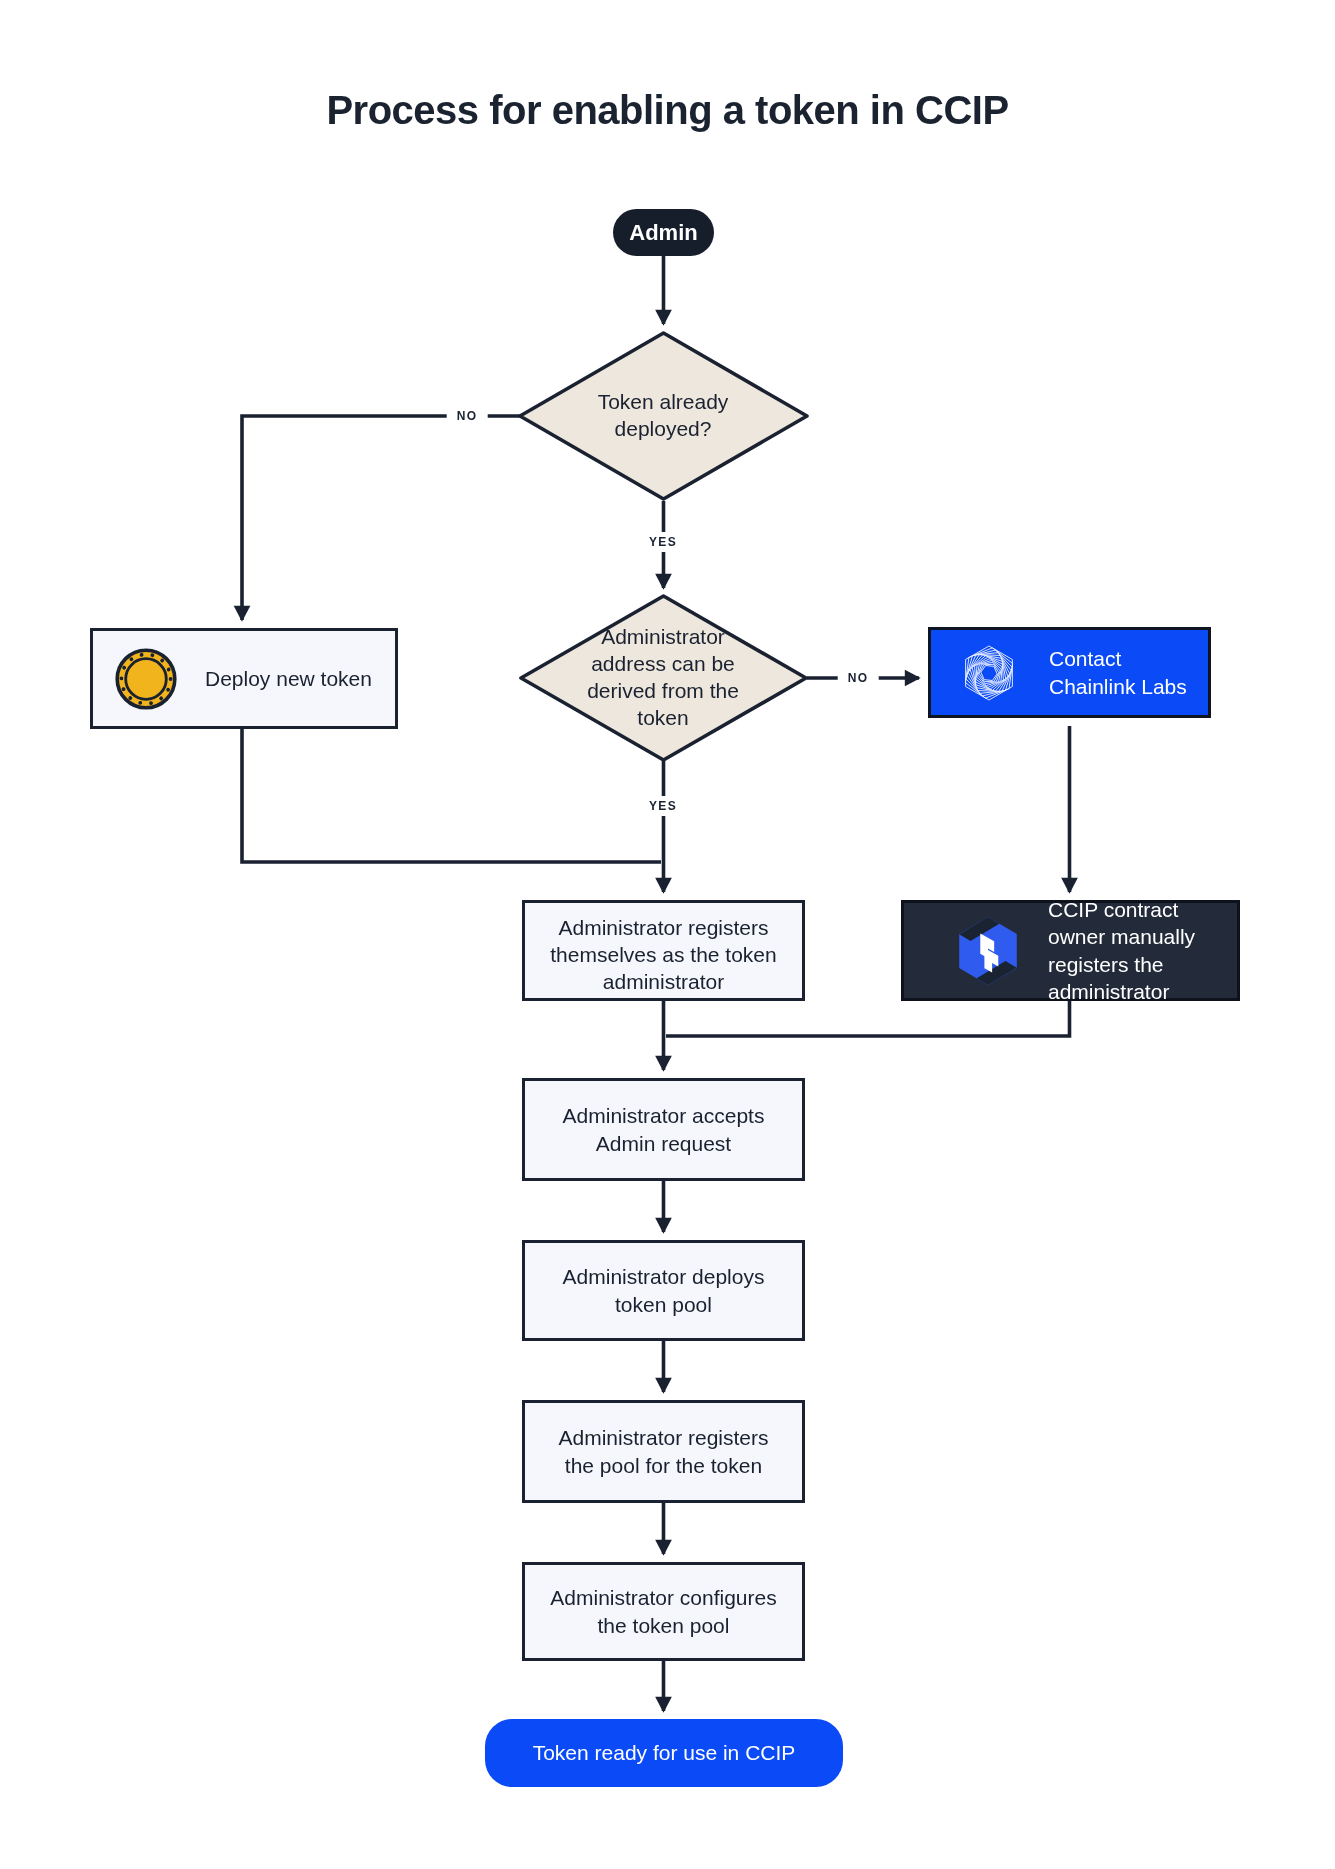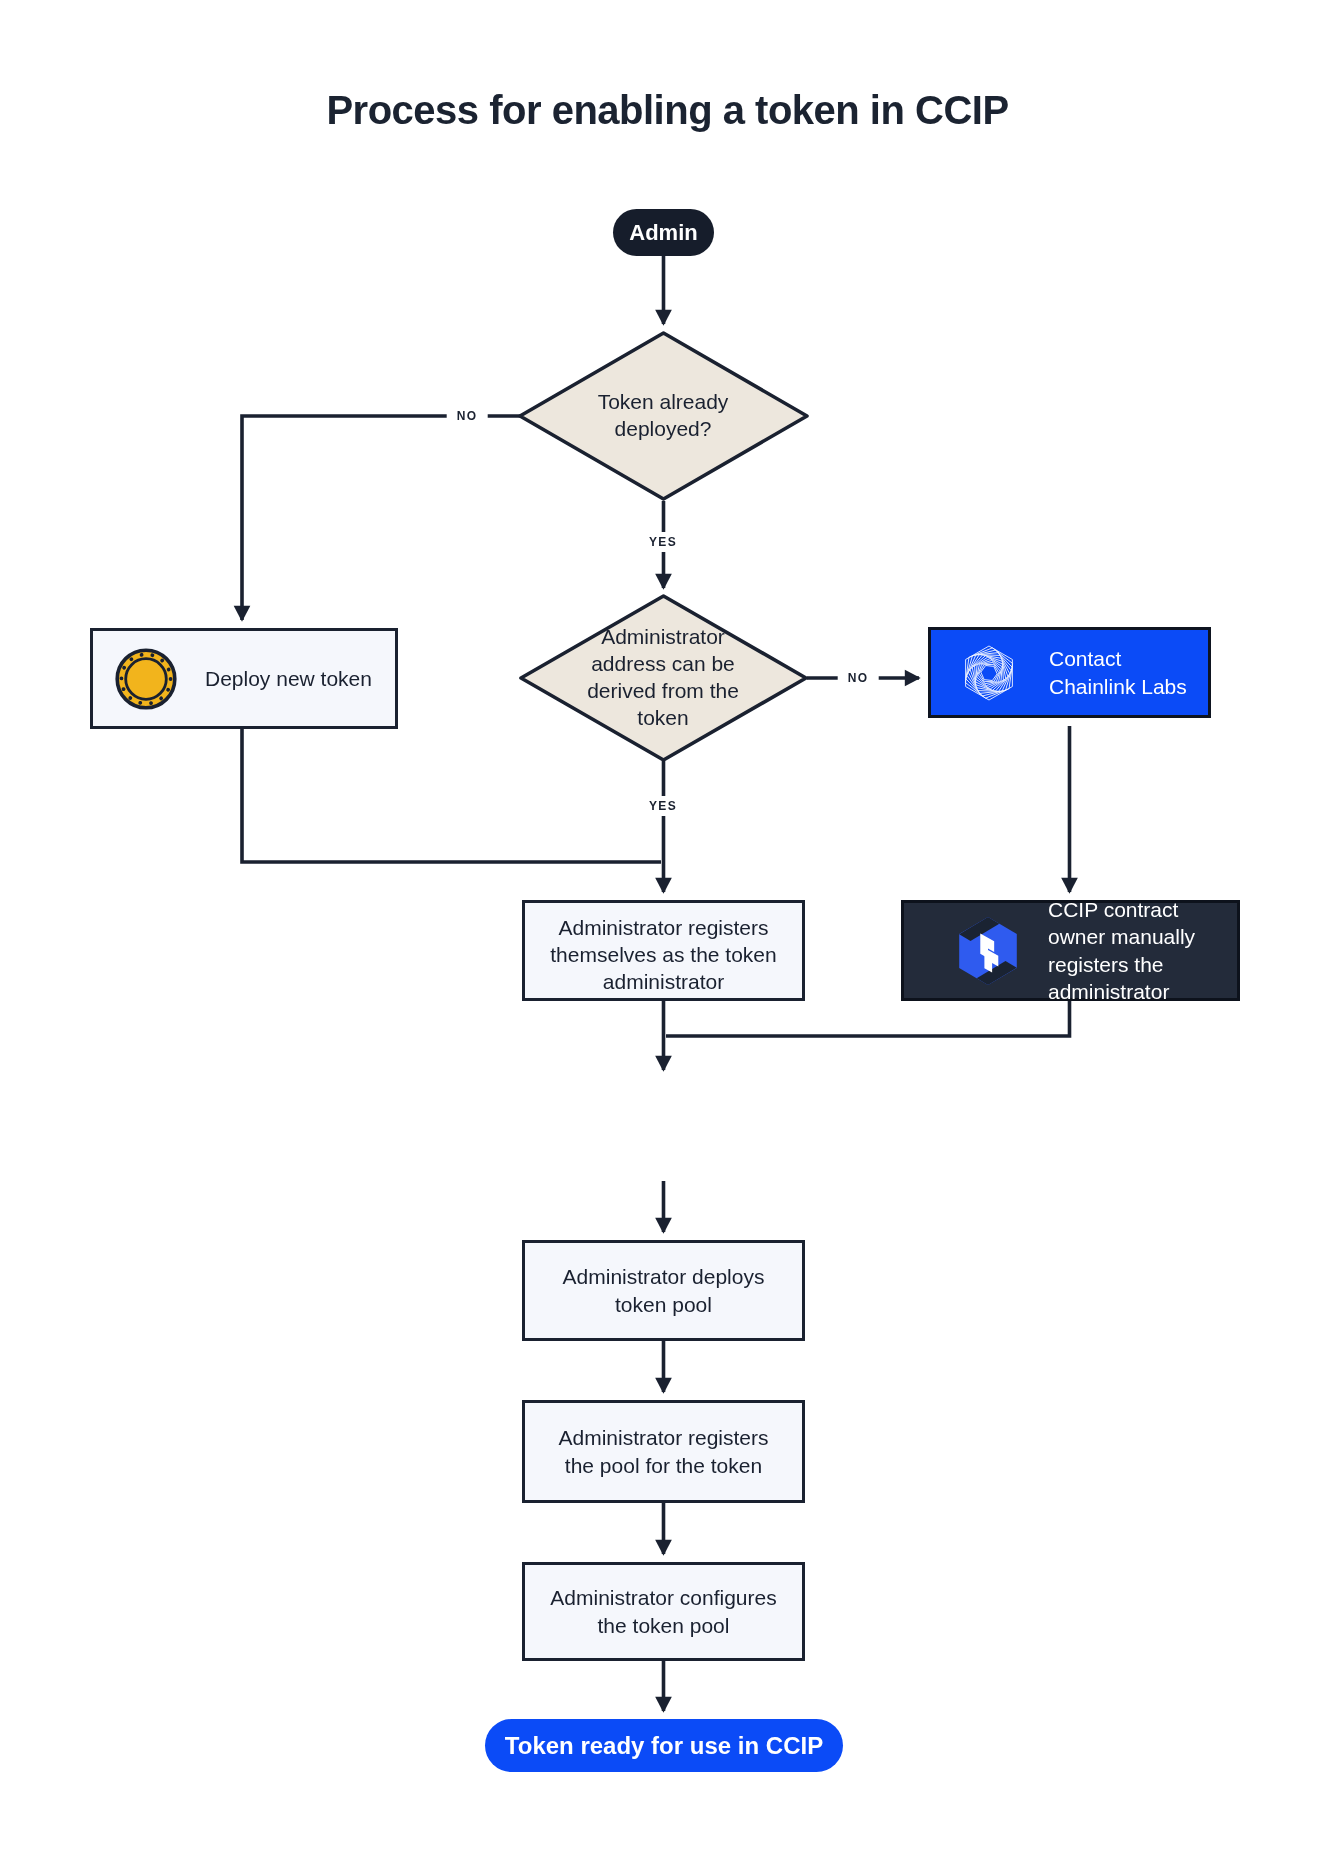--- a/index.html
+++ b/index.html
@@ -20,23 +20,23 @@
   .node .txt{pointer-events:none;}
   .node.row{justify-content:flex-start;text-align:left;}
   .node.blue{background:#0B4BF7;border-color:#0E1420;color:#ffffff;}
   .node.dark{background:#232B3A;border-color:#0D121C;color:#ffffff;}
   .pill-start{
     position:absolute;left:613px;top:209px;width:101px;height:47px;border-radius:24px;
     background:#161D2B;color:#fff;display:flex;align-items:center;justify-content:center;
     font-size:22px;font-weight:600;
   }
   .pill-end{
-    position:absolute;left:485px;top:1719px;width:358px;height:53px;border-radius:27px;
+    position:absolute;left:485px;top:1719px;width:358px;height:68px;border-radius:27px;
     background:#0B4BF7;color:#fff;display:flex;align-items:center;justify-content:center;
-    font-size:24px;font-weight:700;
+    font-size:21px;font-weight:400;
   }
   .dtext{
     position:absolute;transform:translate(-50%,-50%);text-align:center;
     font-size:21px;line-height:1.28;color:#1A2130;
   }
   .elbl{
     position:absolute;transform:translate(-50%,-50%);background:#ffffff;
     font-size:12px;font-weight:700;letter-spacing:1.3px;color:#1A2130;padding:3px 10px;
   }
   .icon{flex:0 0 auto;display:block;}
@@ -128,20 +128,23 @@
     <svg class="icon" width="72" height="72" viewBox="0 0 70 70">
       <polygon points="35,2 63,18.5 63,51.5 35,68 7,51.5 7,18.5" fill="#2F5BEF"></polygon>
       <polygon points="35,2 46,8.5 18,25.2 7,18.7" fill="#1A2332"></polygon>
       <polygon points="35,68 24,61.5 52,44.8 63,51.3" fill="#1A2332"></polygon>
       <path d="M27.5,18 L41,25.6 L41,36 L35,32.6 L35,42 L27.5,37.7 Z" fill="#ffffff"></path>
       <path d="M27.5,18 L41,25.6 L41,36 L35,32.6 L35,42 L27.5,37.7 Z" fill="#ffffff" transform="translate(4,14)"></path>
     </svg>
     <span class="txt" style="width:210px;">CCIP contract owner manually registers the administrator</span>
   </div>
 
+  <div class="node" style="left:522px;top:1078px;width:283px;height:103px;">
+    <span class="txt" style="width:220px;">Administrator accepts Admin request</span>
+  </div>
 
   <div class="node" style="left:522px;top:1240px;width:283px;height:101px;">
     <span class="txt" style="width:220px;">Administrator deploys token pool</span>
   </div>
 
   <div class="node" style="left:522px;top:1400px;width:283px;height:103px;">
     <span class="txt" style="width:232px;">Administrator registers the pool for the token</span>
   </div>
 
   <div class="node" style="left:522px;top:1562px;width:283px;height:99px;">

